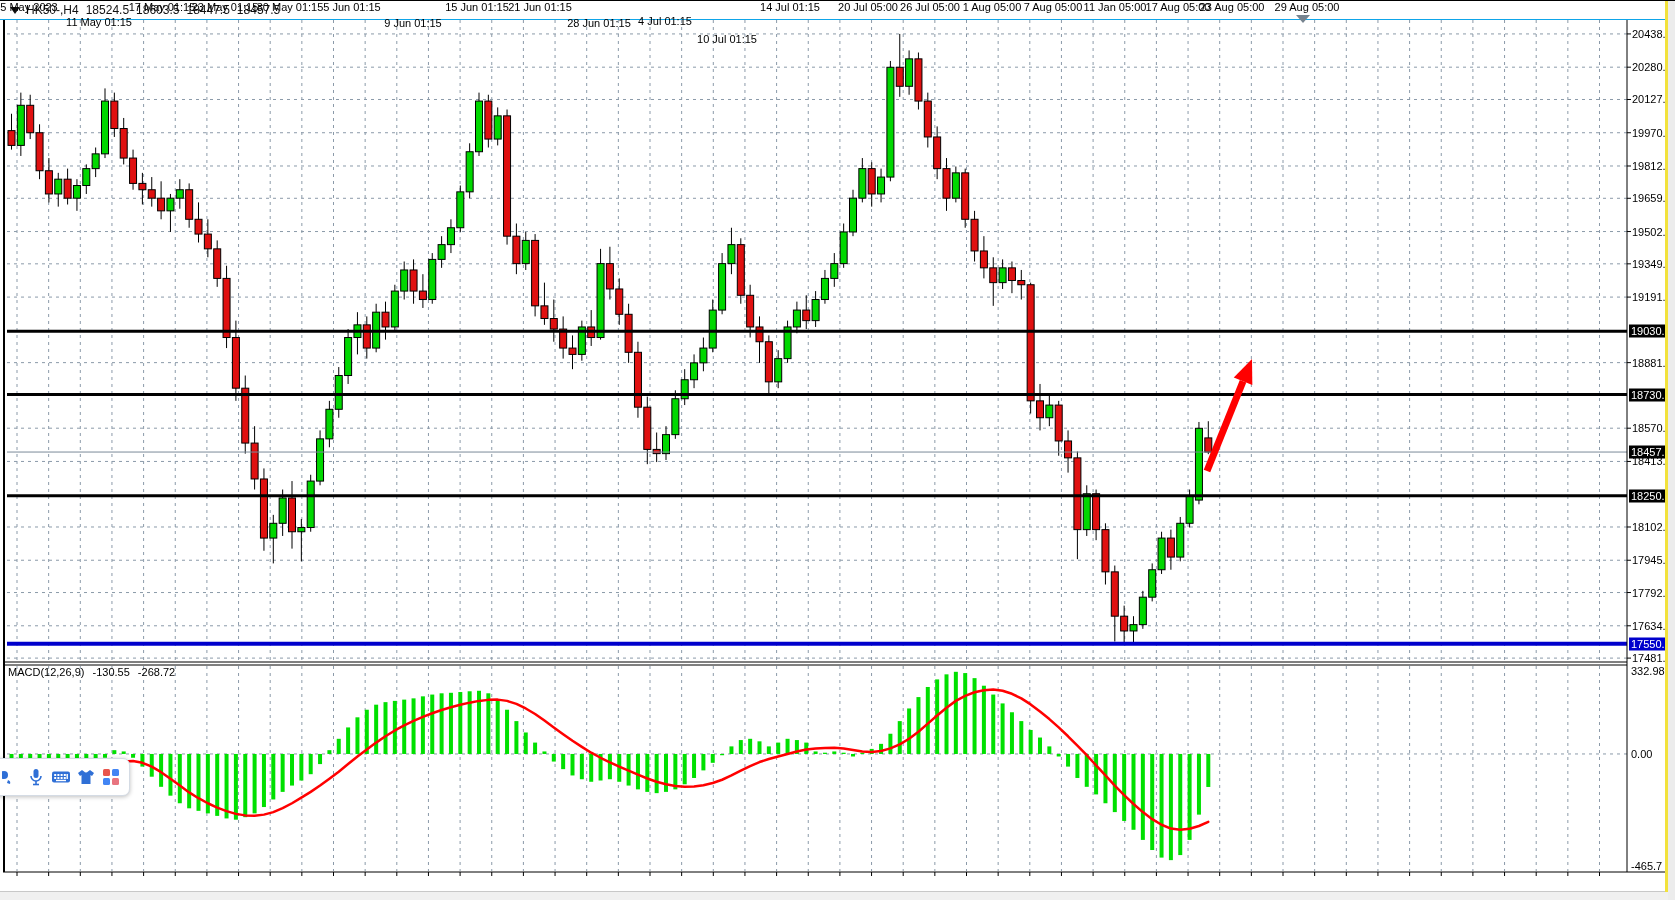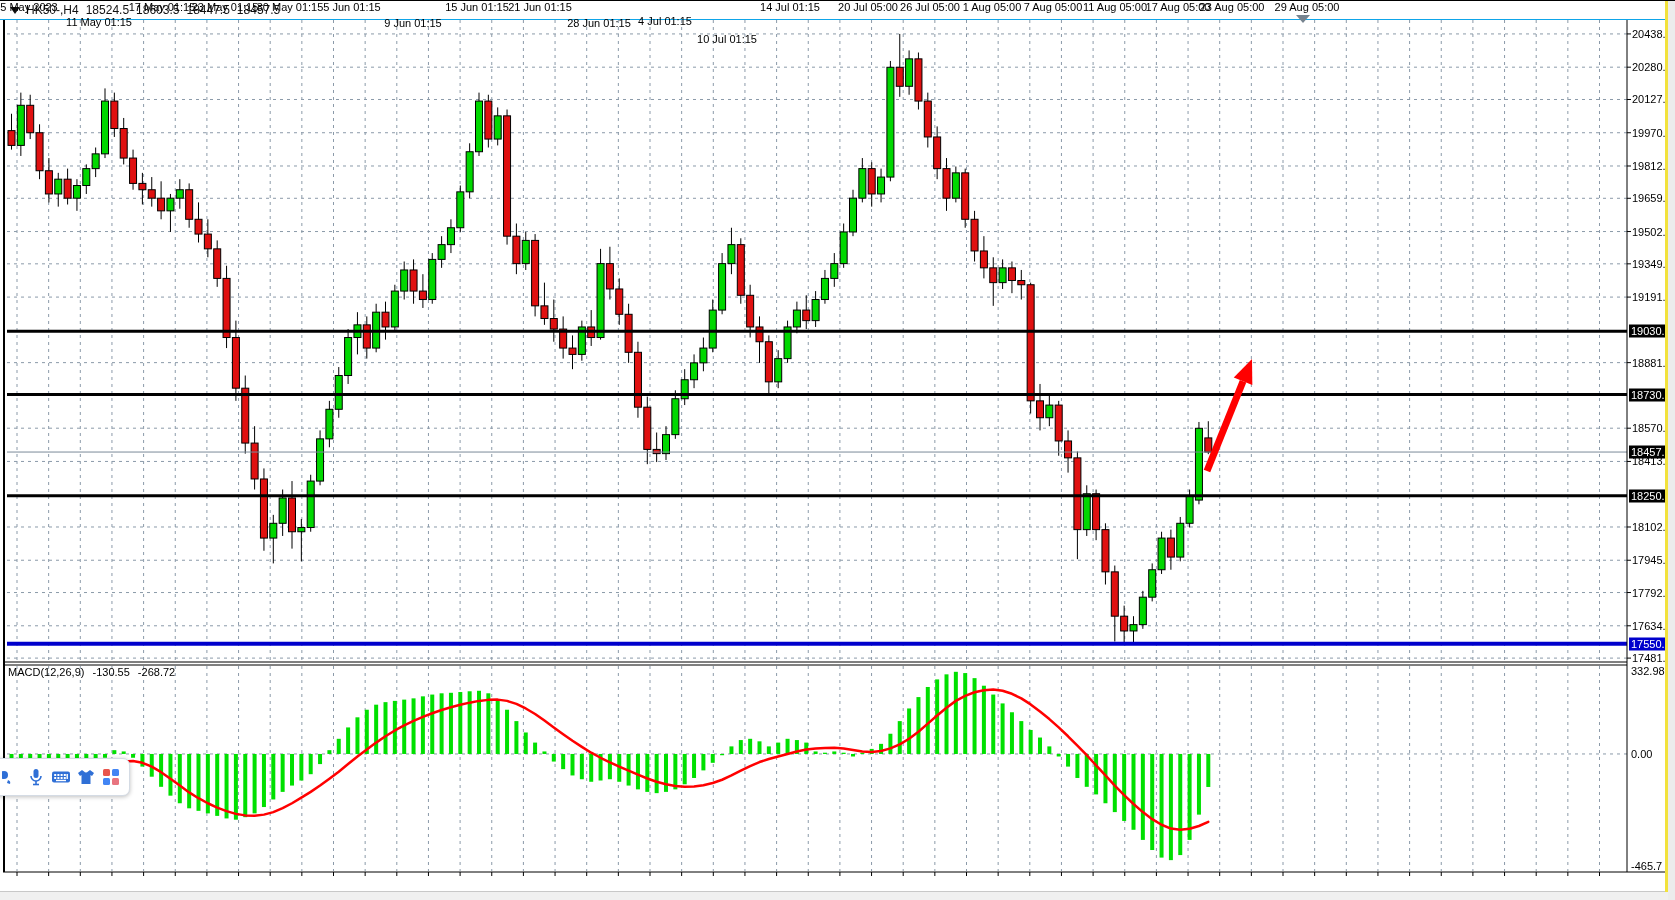--- a/index.html
+++ b/index.html
@@ -681,21 +681,21 @@
       <div class="xlabel" style="left: 477px; top: 0px;">15 Jun 01:15</div>
       <div class="xlabel" style="left: 540px; top: 0px;">21 Jun 01:15</div>
       <div class="xlabel" style="left: 599px; top: 0px; margin-top: 16px;">28 Jun 01:15</div>
       <div class="xlabel" style="left: 665px; top: 14px;">4 Jul 01:15</div>
       <div class="xlabel" style="left: 727px; top: 0px; margin-top: 32px;">10 Jul 01:15</div>
       <div class="xlabel" style="left: 790px; top: 0px;">14 Jul 01:15</div>
       <div class="xlabel" style="left: 868px; top: 0px;">20 Jul 05:00</div>
       <div class="xlabel" style="left: 930px; top: 0px;">26 Jul 05:00</div>
       <div class="xlabel" style="left: 992px; top: 0px;">1 Aug 05:00</div>
       <div class="xlabel" style="left: 1053px; top: 0px;">7 Aug 05:00</div>
-      <div class="xlabel" style="left: 1115px; top: 0px;">11 Aug 05:00</div>
+      <div class="xlabel" style="left: 1115px; top: 0px;">11 Jan 05:00</div>
       <div class="xlabel" style="left: 1178px; top: 0px;">17 Aug 05:00</div>
       <div class="xlabel" style="left: 1232px; top: 0px;">23 Aug 05:00</div>
       <div class="xlabel" style="left: 1307px; top: 0px;">29 Aug 05:00</div>
     </div>
 
   <div class="axis-zone" style="left:1628px;top:18px;width:40px;height:853px;"></div>
   <div class="axis-zone" style="left:4px;top:871px;width:1620px;height:20px;"></div>
 
   <div class="toolbar">
     <div class="tb-ic">

